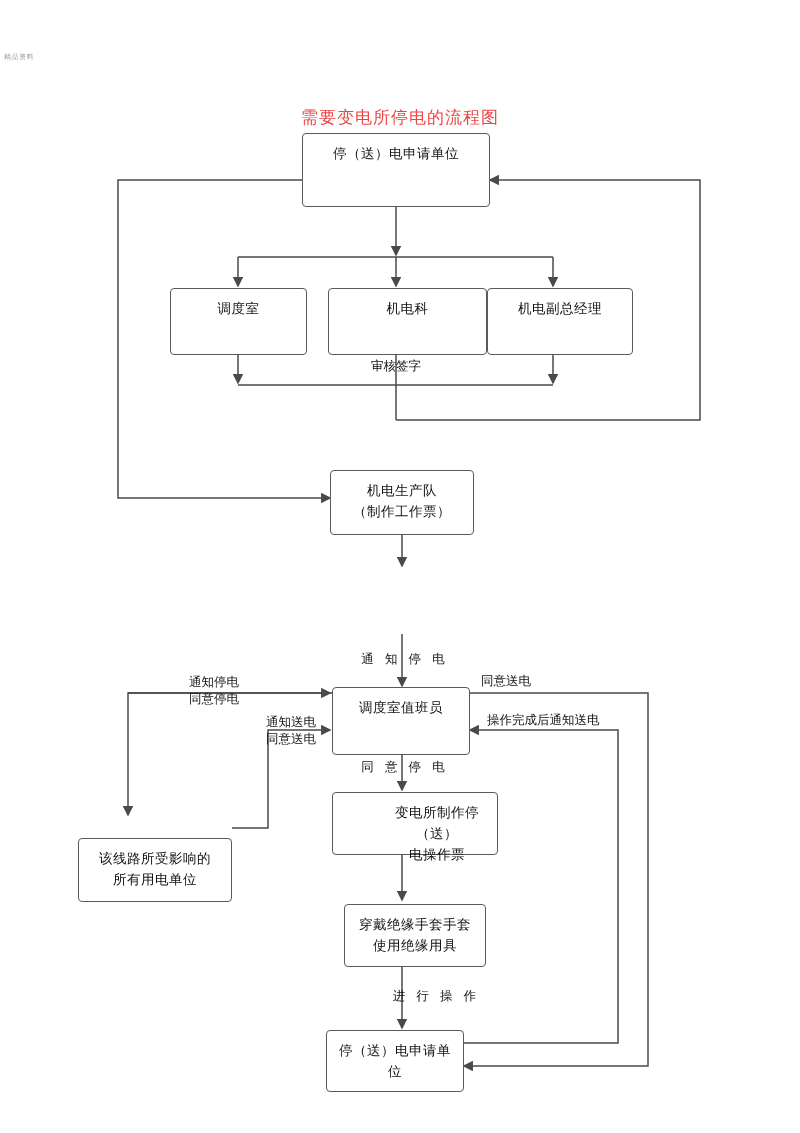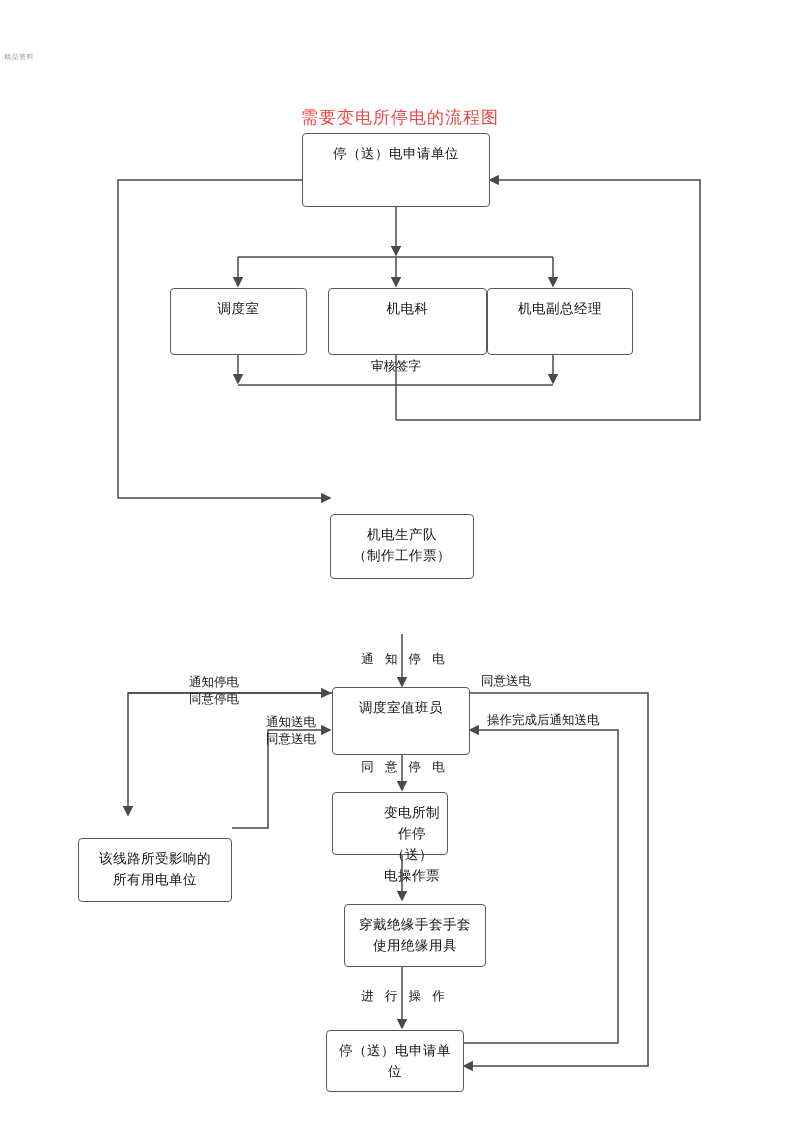--- a/index.html
+++ b/index.html
@@ -149,36 +149,36 @@
   </div>
 
   <div class="node" style="left:328px; top:288px; width:159px; height:67px;">
     <div class="label">机电科</div>
   </div>
 
   <div class="node" style="left:487px; top:288px; width:146px; height:67px;">
     <div class="label">机电副总经理</div>
   </div>
 
-  <div class="node" style="left:330px; top:470px; width:144px; height:65px;margin-top:44px;">
+  <div class="node" style="left:330px; top:470px; width:144px; height:65px;">
     <div class="label">机电生产队
 （制作工作票）</div>
   </div>
 
 
   <div class="node" style="left:332px; top:687px; width:138px; height:68px;">
     <div class="label">调度室值班员</div>
   </div>
 
   <div class="node" style="left:78px; top:793px; width:154px; height:64px;margin-top:45px;">
     <div class="label">该线路所受影响的
 所有用电单位</div>
   </div>
 
-  <div class="node" style="left:332px; top:792px; width:116px; height:63px;padding-left:44px;">
+  <div class="node" style="left:332px; top:792px; width:166px; height:63px;padding-left:44px;">
     <div class="label">变电所制作停（送）
 电操作票</div>
   </div>
 
   <div class="node" style="left:332px; top:904px; width:142px; height:63px;margin-left:12px;">
     <div class="label">穿戴绝缘手套手套
 使用绝缘用具</div>
   </div>
 
   <div class="node" style="left:326px; top:1030px; width:138px; height:62px;">
@@ -195,15 +195,15 @@
 
   <div class="edge-label center" style="left:252px; top:714px; width:78px;">通知送电
 同意送电</div>
 
   <div class="edge-label left" style="left:481px; top:673px; width:80px;">同意送电</div>
 
   <div class="edge-label left" style="left:487px; top:712px; width:130px;">操作完成后通知送电</div>
 
   <div class="edge-label center spaced" style="left:330px; top:759px; width:150px;">同 意 停 电</div>
 
-  <div class="edge-label center spaced" style="left:330px; top:988px; width:150px;">进 行 操 作</div>
+  <div class="edge-label center spaced" style="left:330px; top:988px; width:150px;text-align:right;">进 行 操 作</div>
 
 </div>
 
 </body></html>

